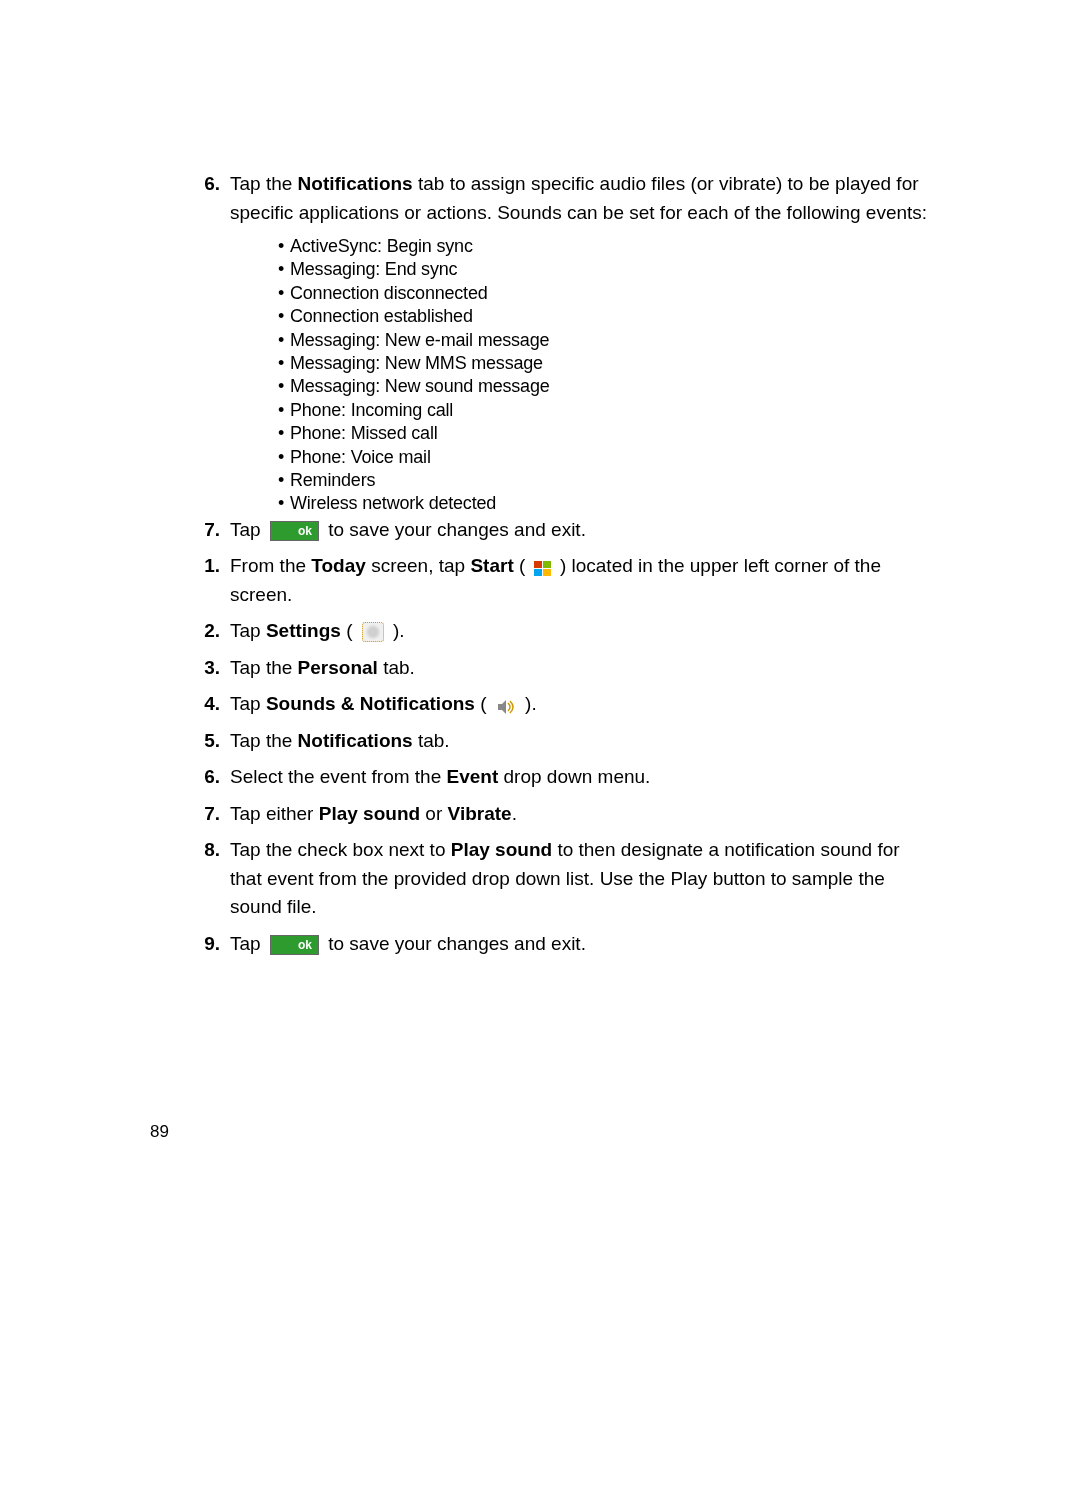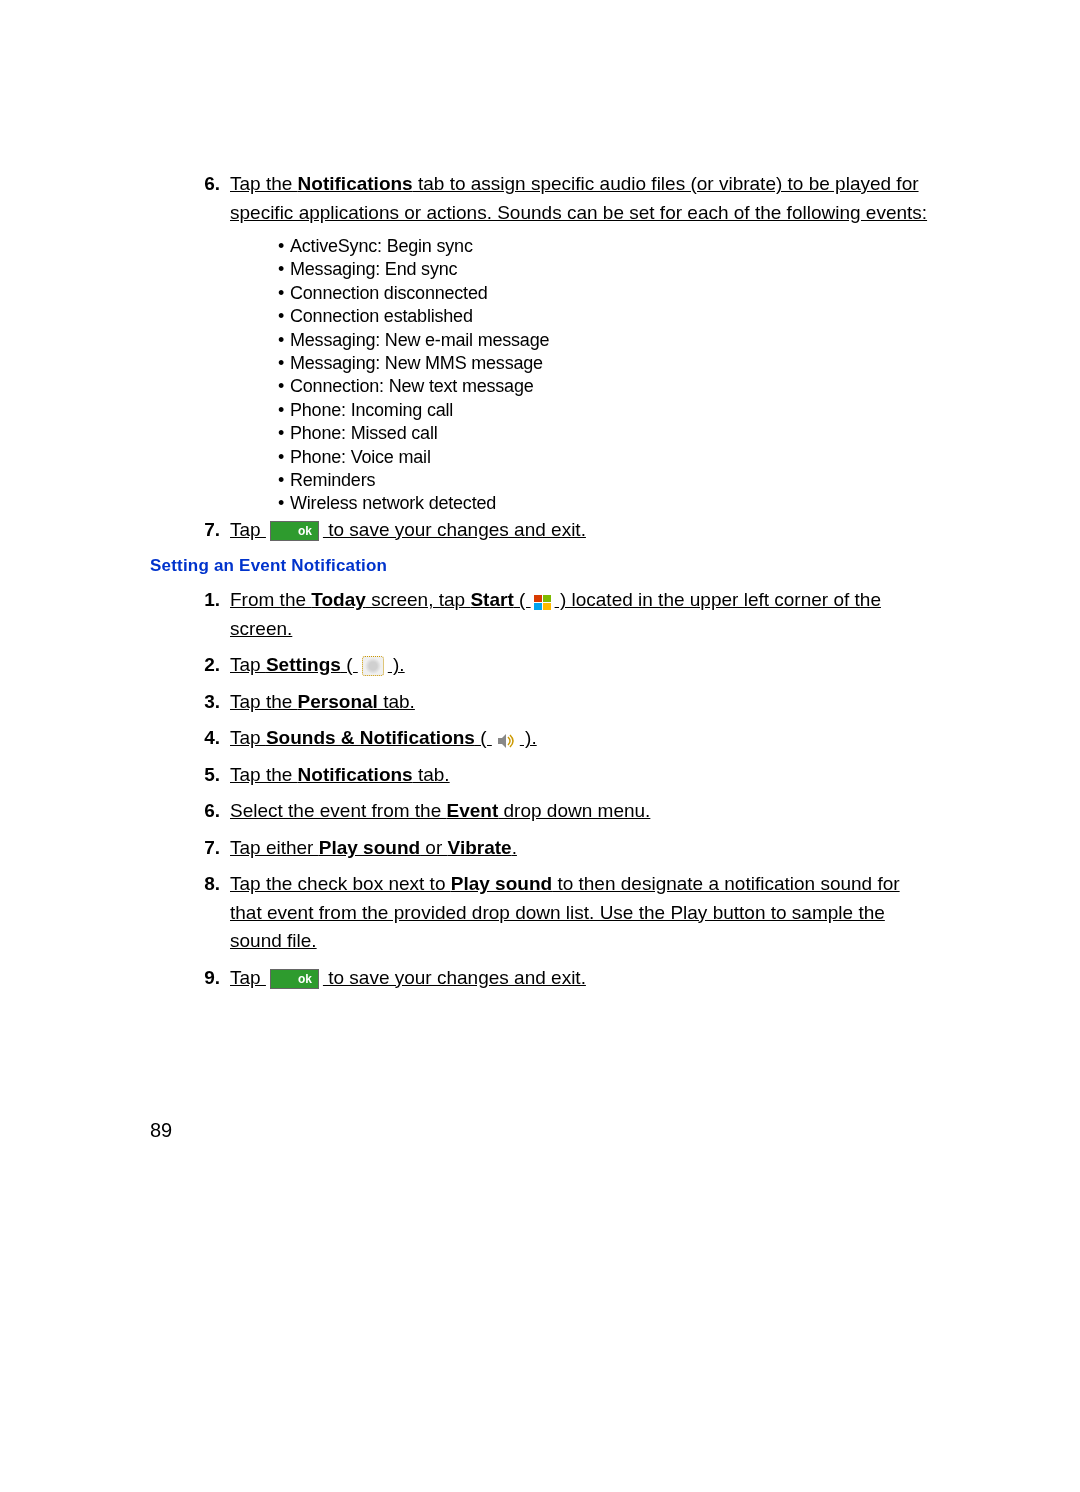--- a/index.html
+++ b/index.html
@@ -28,21 +28,20 @@
   }
   .step .num {
     width: 28px;
     flex: 0 0 28px;
     text-align: right;
     font-weight: bold;
     margin-right: 10px;
   }
   .step .body {
     flex: 1;
-    text-decoration: underline;
   }
   .bullets {
     margin-left: 80px;
     font-family: Arial, Helvetica, sans-serif;
     font-stretch: condensed;
   }
   .bullets .bline {
     font-size: 18px;
     line-height: 1.3;
     display: flex;
@@ -105,21 +104,21 @@
     border-top: 2px solid #000;
     border-bottom: 2px solid #000;
     margin: 24px 0 24px 0;
     padding: 12px 0;
     font-size: 15px;
   }
   .pagenum {
     position: absolute;
     left: 150px;
     bottom: 350px;
-    font-size: 20px;
+    font-size: 17px;
   }
   b { font-weight: bold; }
 </style>
 </head>
 <body>
 
 <div class="page">
 
   <div class="ol-block">
     <div class="step">
@@ -149,21 +148,21 @@
       <div class="bline">
           <span class="dot">•</span>
           <span>Messaging: New e-mail message</span>
         </div>
       <div class="bline">
           <span class="dot">•</span>
           <span>Messaging: New MMS message</span>
         </div>
       <div class="bline">
           <span class="dot">•</span>
-          <span>Connection: New text message</span>
+          <span>Messaging: New sound message</span>
         </div>
       <div class="bline">
           <span class="dot">•</span>
           <span>Phone: Incoming call</span>
         </div>
       <div class="bline">
           <span class="dot">•</span>
           <span>Phone: Missed call</span>
         </div>
       <div class="bline">
@@ -181,21 +180,20 @@
     </div>
 
     <div class="step">
       <div class="num">7.</div>
       <div class="body">
         <span>Tap </span><span class="icon-ok">ok</span><span> to save your changes and exit.</span>
       </div>
     </div>
   </div>
 
-  <div class="section-heading">Setting an Event Notification</div>
 
   <div class="ol-block">
 
     <div class="step">
       <div class="num">1.</div>
       <div class="body">
         <span>From the </span><b>Today</b><span> screen, tap </span><b>Start</b><span> ( </span><span class="icon-start"><svg viewBox="0 0 20 18">
               <rect x="1" y="1" width="8" height="7" fill="#d83b01"></rect>
               <rect x="10" y="1" width="8" height="7" fill="#7fba00"></rect>
               <rect x="1" y="9" width="8" height="7" fill="#00a4ef"></rect>

